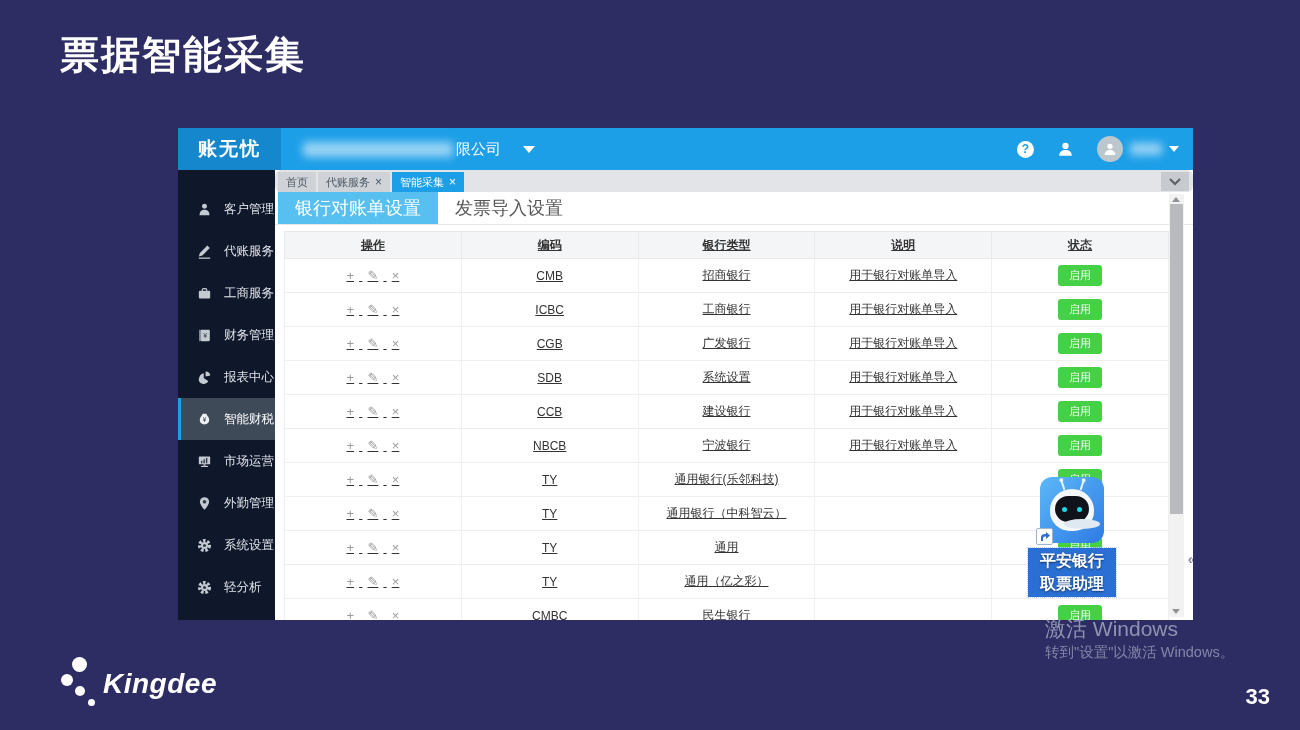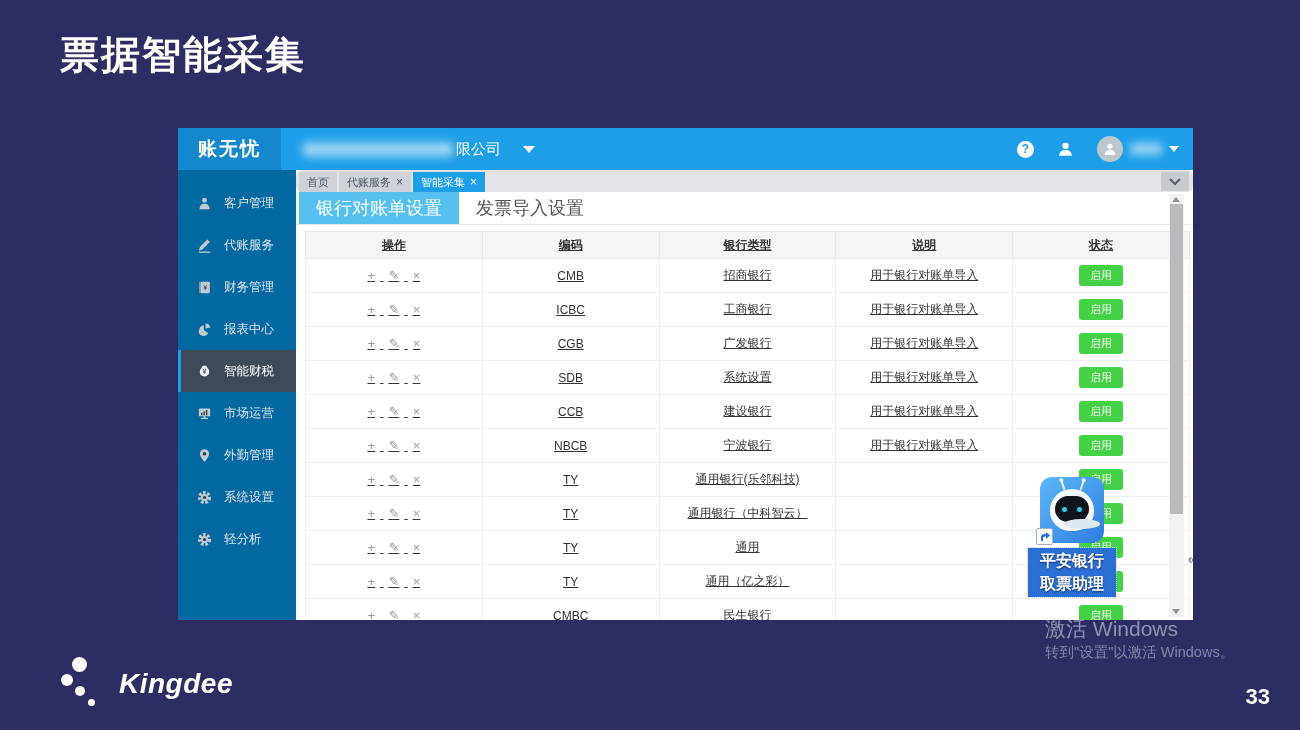--- a/index.html
+++ b/index.html
@@ -21,21 +21,21 @@
   .header-right { position:absolute; right:14px; top:0; height:42px; display:flex; align-items:center; gap:22px; }
   .help-circle { width:17px; height:17px; border-radius:50%; background:#fff; color:#1d9fe8; font-size:12px; font-weight:bold; display:flex; align-items:center; justify-content:center; }
   .avatar { width:26px; height:26px; border-radius:50%; background:#bcc6cd; display:flex; align-items:center; justify-content:center; overflow:hidden; }
   .user-group { display:flex; align-items:center; gap:7px; }
   .user-group .blur-block { width:32px; height:12px; }
   .user-group .caret-down { border-top-width:6px; border-left-width:5px; border-right-width:5px; }
 
   .app-body { display:flex; height:450px; }
 
   
-  .sidebar { width:118px; background:#0369a1; flex:none; padding-top:12px; }
+  .sidebar { width:97px; background:#0f172a; flex:none; padding-top:18px; }
   .side-item { height:42px; display:flex; align-items:center; padding-left:14px; gap:11px; border-left:3px solid transparent; cursor:pointer; }
   .side-item .icon { width:18px; height:18px; display:flex; align-items:center; justify-content:center; font-size:15px; color:#c3cad1; flex:none; }
   .side-item .lbl { color:#dfe3e8; font-size:12.5px; }
   .side-item.active { background:#3f4a58; border-left-color:#1d9fe8; }
   .side-item.active .lbl { color:#ffffff; }
 
   
   .content { flex:1; position:relative; background:#fff; overflow:hidden; }
   .tab-strip { height:22px; background:#e2e4e8; display:flex; align-items:flex-end; padding-left:3px; position:relative;border-radius:6px; }
   .tab { height:20px; padding:0 8px; font-size:11px; background:#cfd3d8; color:#4a5560; display:flex; align-items:center; gap:5px; margin-right:2px; cursor:pointer; }
@@ -78,21 +78,21 @@
   .shortcut-badge { position:absolute; left:-4px; bottom:-2px; width:17px; height:17px; background:#fff; border:1px solid #9db4cc; border-radius:2px; display:flex; align-items:center; justify-content:center; }
   .di-label { margin-top:5px; background:#2a6fd4; outline:1px dotted #bcd6f0; color:#fff; font-size:16px; font-weight:bold; line-height:1.45; padding:1px 0 2px; text-shadow:0 1px 2px rgba(0,0,0,.55); }
 
   
   .kingdee-logo { position:absolute; left:55px; top:653px; width:230px; height:62px; }
   .kd-dot { position:absolute; border-radius:50%; background:#ffffff; }
   .kd-d1 { left:17px; top:4px;  width:15px; height:15px; }
   .kd-d2 { left:6px;  top:21px; width:12px; height:12px; }
   .kd-d3 { left:20px; top:33px; width:10px; height:10px; }
   .kd-d4 { left:33px; top:46px; width:7px;  height:7px; }
-  .kd-text { position:absolute; left:48px; top:15px; color:#fff; font-size:28px; font-weight:bold; font-style:italic; letter-spacing:.5px;margin-left:16px; }
+  .kd-text { position:absolute; left:48px; top:15px; color:#fff; font-size:28px; font-weight:bold; font-style:italic; letter-spacing:.5px; }
 
   .wm1 { position:absolute; left:1045px; top:615px; color:rgba(170,173,196,.8); font-size:21px; z-index:11; }
   .wm2 { position:absolute; left:1045px; top:643px; color:rgba(170,173,196,.7); font-size:14.5px; z-index:11; }
   .page-num { position:absolute; right:30px; bottom:20px; color:#ffffff; font-size:22px; font-weight:bold; }
 
   svg { display:block; }
 </style>
 </head>
 <body>
 
@@ -145,20 +145,29 @@
             <svg width="17" height="17" viewBox="0 0 24 24">
               <path d="M4 19l1.5-5L16 3.5 19.5 7 9 17.5z" fill="#c3cad1"></path>
               <rect x="4" y="20.5" width="16" height="1.8" fill="#c3cad1"></rect>
             </svg>
           </span>
         <span class="lbl">代账服务</span>
       </div>
       <div class="side-item">
         <span class="icon">
             <svg width="17" height="17" viewBox="0 0 24 24">
+              <rect x="4" y="8" width="16" height="11" rx="1.5" fill="#c3cad1"></rect>
+              <path d="M9 8V6.5A1.5 1.5 0 0 1 10.5 5h3A1.5 1.5 0 0 1 15 6.5V8" fill="none" stroke="#c3cad1" stroke-width="1.8"></path>
+            </svg>
+          </span>
+        <span class="lbl">工商服务</span>
+      </div>
+      <div class="side-item">
+        <span class="icon">
+            <svg width="17" height="17" viewBox="0 0 24 24">
               <rect x="4.5" y="4" width="2" height="16" fill="#99a1a9"></rect>
               <rect x="6.5" y="4" width="13" height="16" rx="1.5" fill="#c3cad1"></rect>
               <text x="13" y="15.5" text-anchor="middle" font-size="10" fill="#343c47">¥</text>
             </svg>
           </span>
         <span class="lbl">财务管理</span>
       </div>
       <div class="side-item">
         <span class="icon">
             <svg width="17" height="17" viewBox="0 0 24 24">

